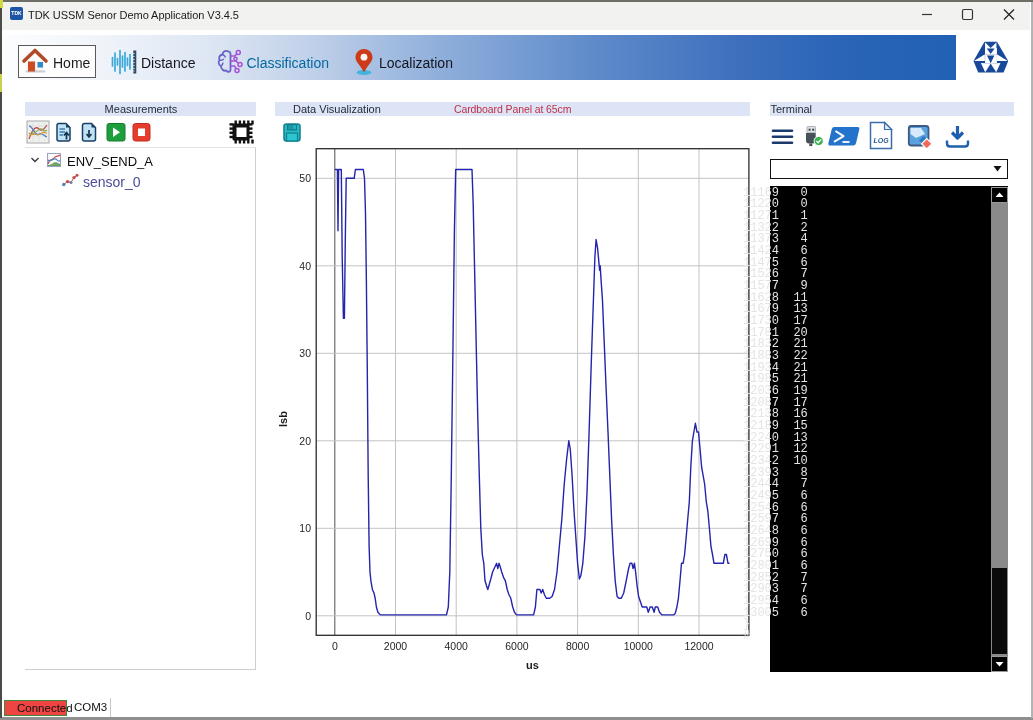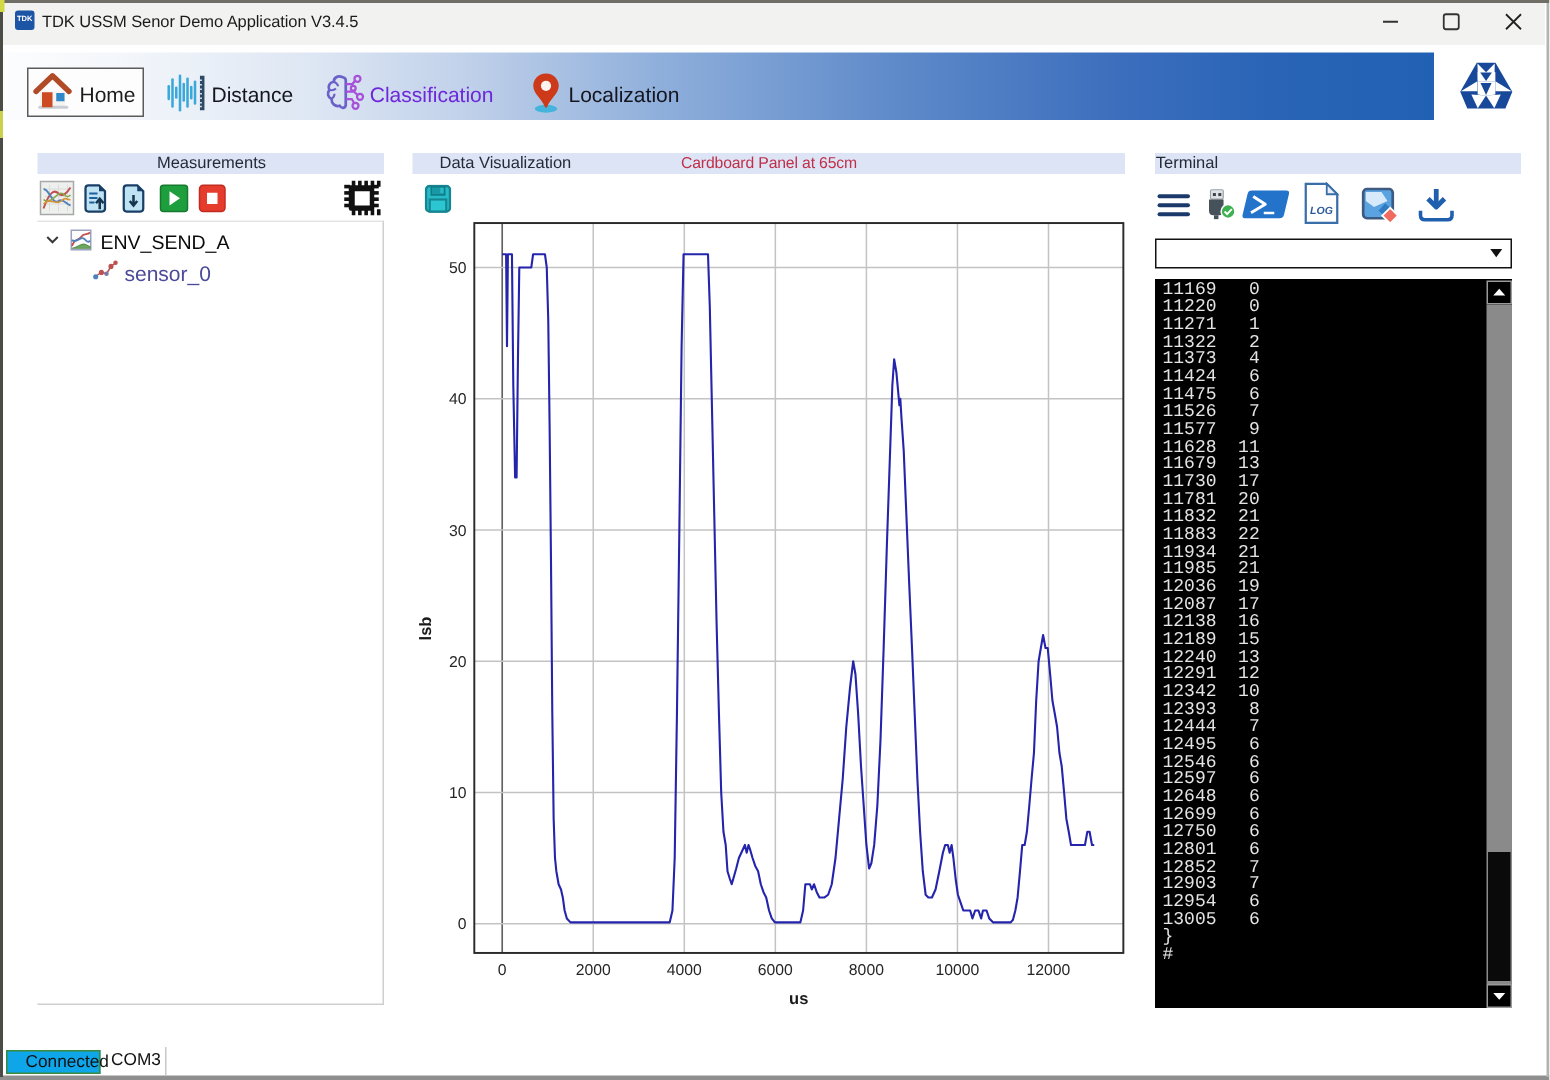--- a/index.html
+++ b/index.html
@@ -69,21 +69,21 @@
   <g stroke="#a750d8" stroke-width="1.5" fill="none">
     <path d="M14.5 8 L19 8 L20.5 6"></path>
     <path d="M14.5 13 L20 13 L22 15"></path>
     <path d="M14.5 18 L18.5 18 L20 20.5"></path>
     <circle cx="22.3" cy="4.5" r="2"></circle>
     <circle cx="24" cy="16.5" r="2"></circle>
     <circle cx="21" cy="22.5" r="2"></circle>
     <circle cx="19.5" cy="10.8" r="1.6"></circle>
   </g>
 </svg>
-<div class="abs" style="left:246.5px;top:54.5px;font-size:14px;color:#6d28d9;">Classification</div>
+<div class="abs" style="left:246.5px;top:54.5px;font-size:14px;color:#0369a1;">Classification</div>
 
 <svg class="abs" style="left:352px;top:47px;" width="24" height="29" viewBox="0 0 24 29">
   <ellipse cx="12" cy="25.5" rx="7.5" ry="2.6" fill="#45b4dc"></ellipse>
   <path d="M12 2 C6.8 2 3.5 6 3.5 10.2 C3.5 15.5 9 18.5 11.2 24.2 C11.5 25 12.5 25 12.8 24.2 C15 18.5 20.5 15.5 20.5 10.2 C20.5 6 17.2 2 12 2 Z" fill="#cd3a1a"></path>
   <circle cx="12" cy="10.2" r="3.4" fill="#fdf3ef"></circle>
 </svg>
 <div class="abs" style="left:379px;top:54.5px;font-size:14px;color:#14151f;">Localization</div>
 
 <svg class="abs" style="left:968px;top:36px;" width="46" height="42" viewBox="0 0 46 42">
   <path d="M16.5 5.8 L29 5.8 L40.2 25.1 L35.6 36.4 L10.2 36.4 L5.5 25.1 Z" fill="#17489a"></path>
@@ -248,21 +248,21 @@
       <path d="M177 22.5 L177 25.5 Q177 28.5 180 28.5 L195 28.5 Q198 28.5 198 25.5 L198 22.5" stroke-width="2.4"></path>
     </g>
   </svg>
 
 <div class="abs" style="left:769.5px;top:158.5px;width:238px;height:20px;background:#fff;border:1.4px solid #111;"></div>
 <svg class="abs" style="left:991px;top:163px;" width="13" height="11" viewBox="0 0 13 11">
   <path d="M2.5 3 L6.5 8.5 L10.5 3 Z" fill="#111"></path>
 </svg>
 
 <div class="abs" style="left:769.5px;top:186px;width:238.5px;height:486px;background:#000;"></div>
-<pre class="abs" style="left:775px;top:187.5px;font-family:'Liberation Mono',monospace;font-size:12px;line-height:11.67px;color:#e4e4e4;">11169   0
+<pre class="abs" style="left:743px;top:187.5px;font-family:'Liberation Mono',monospace;font-size:12px;line-height:11.67px;color:#e4e4e4;">11169   0
 11220   0
 11271   1
 11322   2
 11373   4
 11424   6
 11475   6
 11526   7
 11577   9
 11628  11
 11679  13
@@ -299,15 +299,15 @@
 <div class="abs" style="left:991px;top:186.5px;width:17px;height:16px;background:#000;border:1px solid #9a9a9a;"></div>
 <svg class="abs" style="left:991px;top:186.5px;" width="17" height="16" viewBox="0 0 17 16">
     <path d="M4.5 10 L8.5 5.5 L12.5 10 Z" fill="#fff"></path>
   </svg>
 <div class="abs" style="left:992px;top:568px;width:15px;height:86px;background:#0a0a0a;"></div>
 <div class="abs" style="left:991px;top:655.5px;width:17px;height:16px;background:#000;border:1px solid #9a9a9a;"></div>
 <svg class="abs" style="left:991px;top:655.5px;" width="17" height="16" viewBox="0 0 17 16">
     <path d="M4.5 6 L8.5 10.5 L12.5 6 Z" fill="#fff"></path>
   </svg>
 
-<div class="abs" style="left:4px;top:700px;width:62.5px;height:15.5px;background:#0ea5e9;border:1px solid #3a8a3a;font-size:11.5px;color:#111;text-align:center;line-height:14.5px;padding-left:12px;">Connected</div>
+<div class="abs" style="left:4px;top:700px;width:62.5px;height:15.5px;background:#ef4444;border:1px solid #3a8a3a;font-size:11.5px;color:#111;text-align:center;line-height:14.5px;padding-left:12px;">Connected</div>
 <div class="abs" style="left:74px;top:701px;font-size:11.5px;color:#111;">COM3</div>
 <div class="abs" style="left:110px;top:698px;width:1px;height:19px;background:#c8c8c8;"></div>
 
 </body></html>

